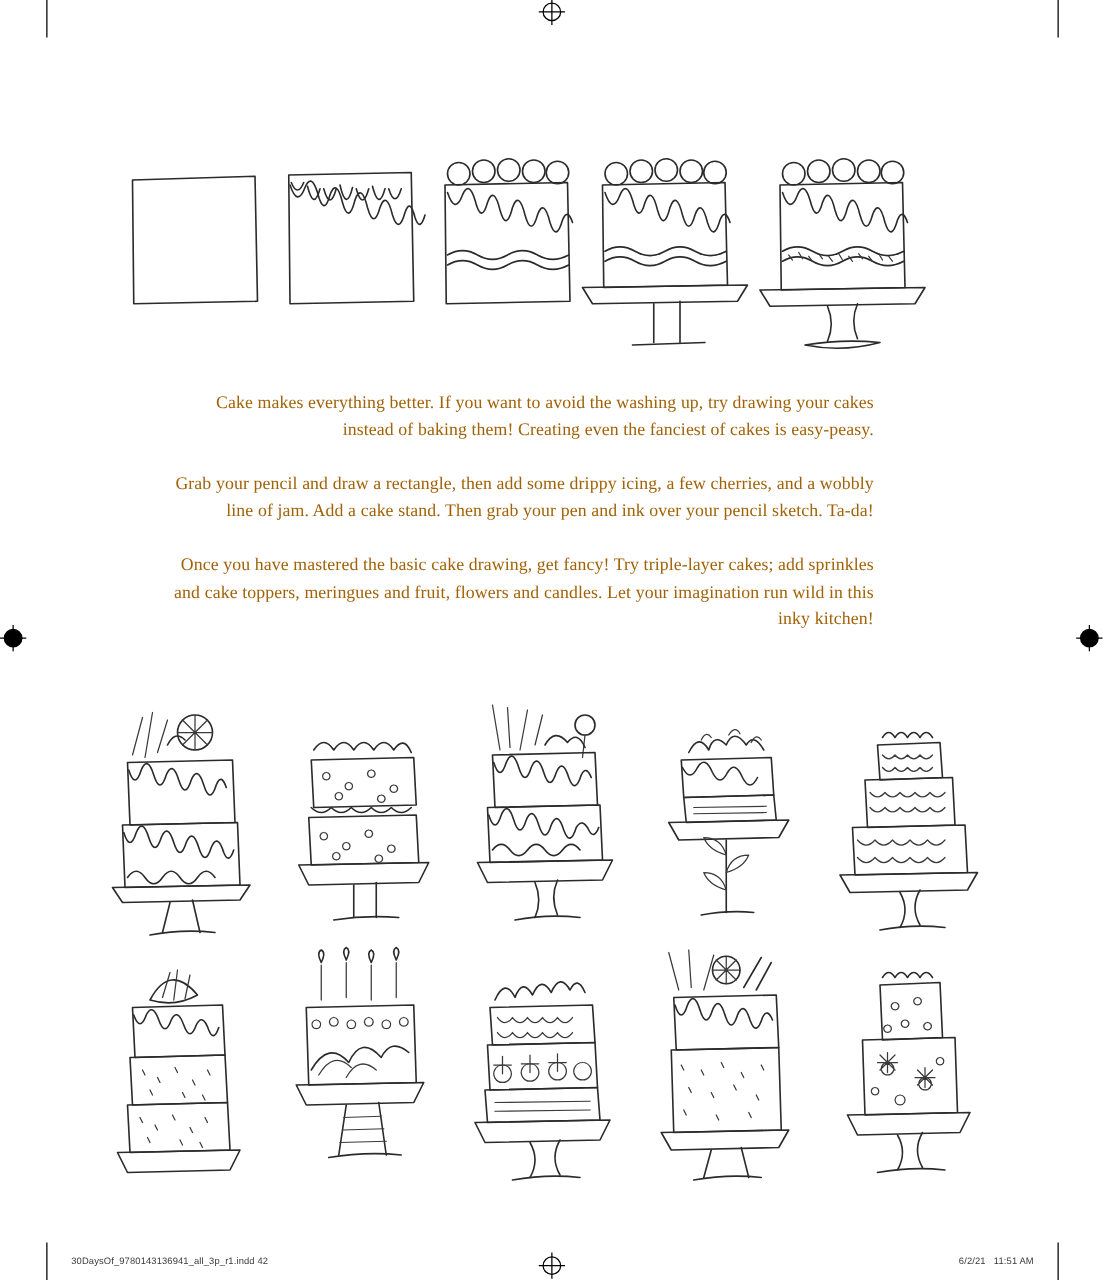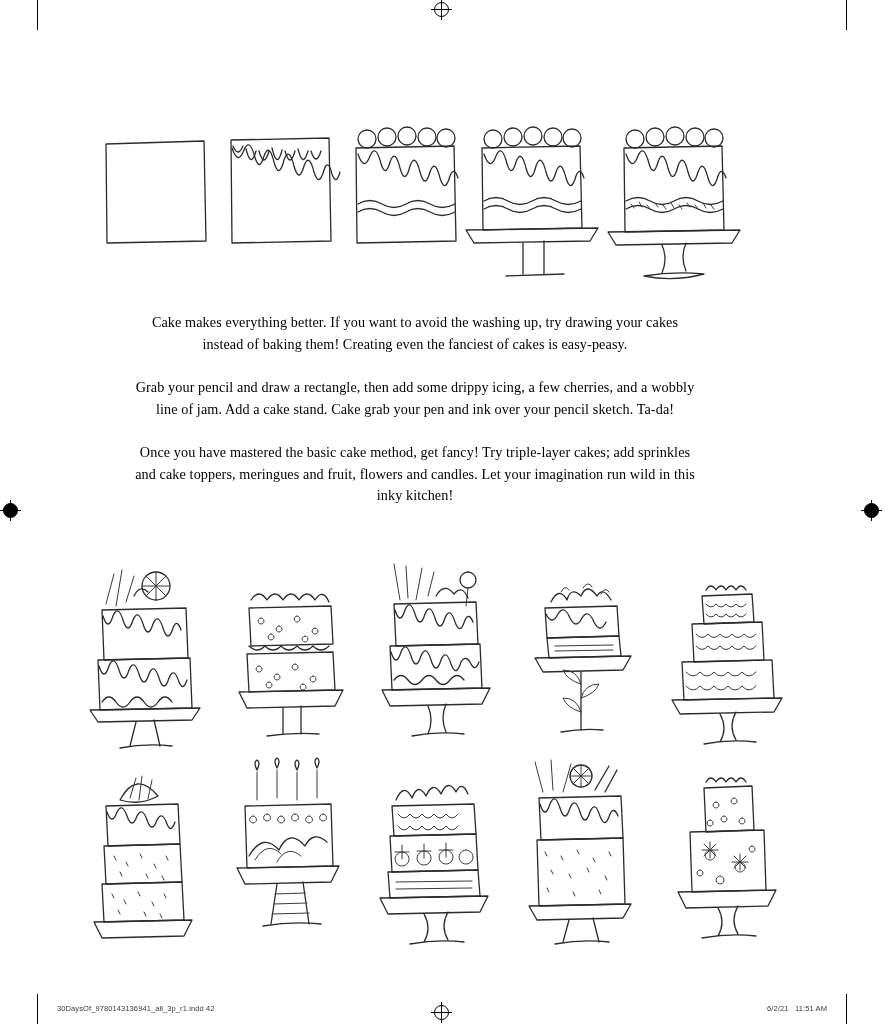--- a/index.html
+++ b/index.html
@@ -78,22 +78,22 @@
     position: absolute;
     left: 131px;
     top: 312px;
     width: 568px;
   }
   .text-block p {
     margin: 0 0 22px 0;
     font-size: 14.2px;
     line-height: 21.5px;
     letter-spacing: 0.1px;
-    text-align: center;
-    color: #000000;
+    text-align: right;
+    color: #a16207;
   }
   .text-block p:last-child {
     margin-bottom: 0;
   }
 
   .gallery {
     position: absolute;
     left: 86px;
     top: 556px;
     width: 700px;
@@ -225,22 +225,22 @@
         <path class="ink-thin" d="M545 96 l3 4 M553 94 l3 5 M561 97 l3 4 M569 95 l3 4 M577 97 l3 4 M585 95 l3 5 M593 97 l3 4 M601 95 l3 4 M609 97 l3 4 M617 95 l3 5 M625 97 l3 4"></path>
         <path class="ink" d="M522 124 L654 122 L646 135 L530 137 Z"></path>
         <path class="ink" d="M576 137 q6 14 0 28 M600 135 q-6 14 0 28"></path>
         <path class="ink" d="M558 168 q30 -5 60 -2 q-30 8 -60 2 Z"></path>
       </g>
     </svg>
   </div>
 
   <div class="text-block">
     <p>Cake makes everything better. If you want to avoid the washing up, try drawing your cakes instead of baking them! Creating even the fanciest of cakes is easy-peasy.</p>
-    <p>Grab your pencil and draw a rectangle, then add some drippy icing, a few cherries, and a wobbly line of jam. Add a cake stand. Cake grab your pen and ink over your pencil sketch. Ta-da!</p>
-    <p>Once you have mastered the basic cake method, get fancy! Try triple-layer cakes; add sprinkles and cake toppers, meringues and fruit, flowers and candles. Let your imagination run wild in this inky kitchen!</p>
+    <p>Grab your pencil and draw a rectangle, then add some drippy icing, a few cherries, and a wobbly line of jam. Add a cake stand. Then grab your pen and ink over your pencil sketch. Ta-da!</p>
+    <p>Once you have mastered the basic cake drawing, get fancy! Try triple-layer cakes; add sprinkles and cake toppers, meringues and fruit, flowers and candles. Let your imagination run wild in this inky kitchen!</p>
   </div>
 
   <div class="gallery">
 
     <div class="gallery-row">
 
       <div class="gallery-cell">
         <svg width="120" height="200" viewBox="0 0 120 200">
           <g>
 

